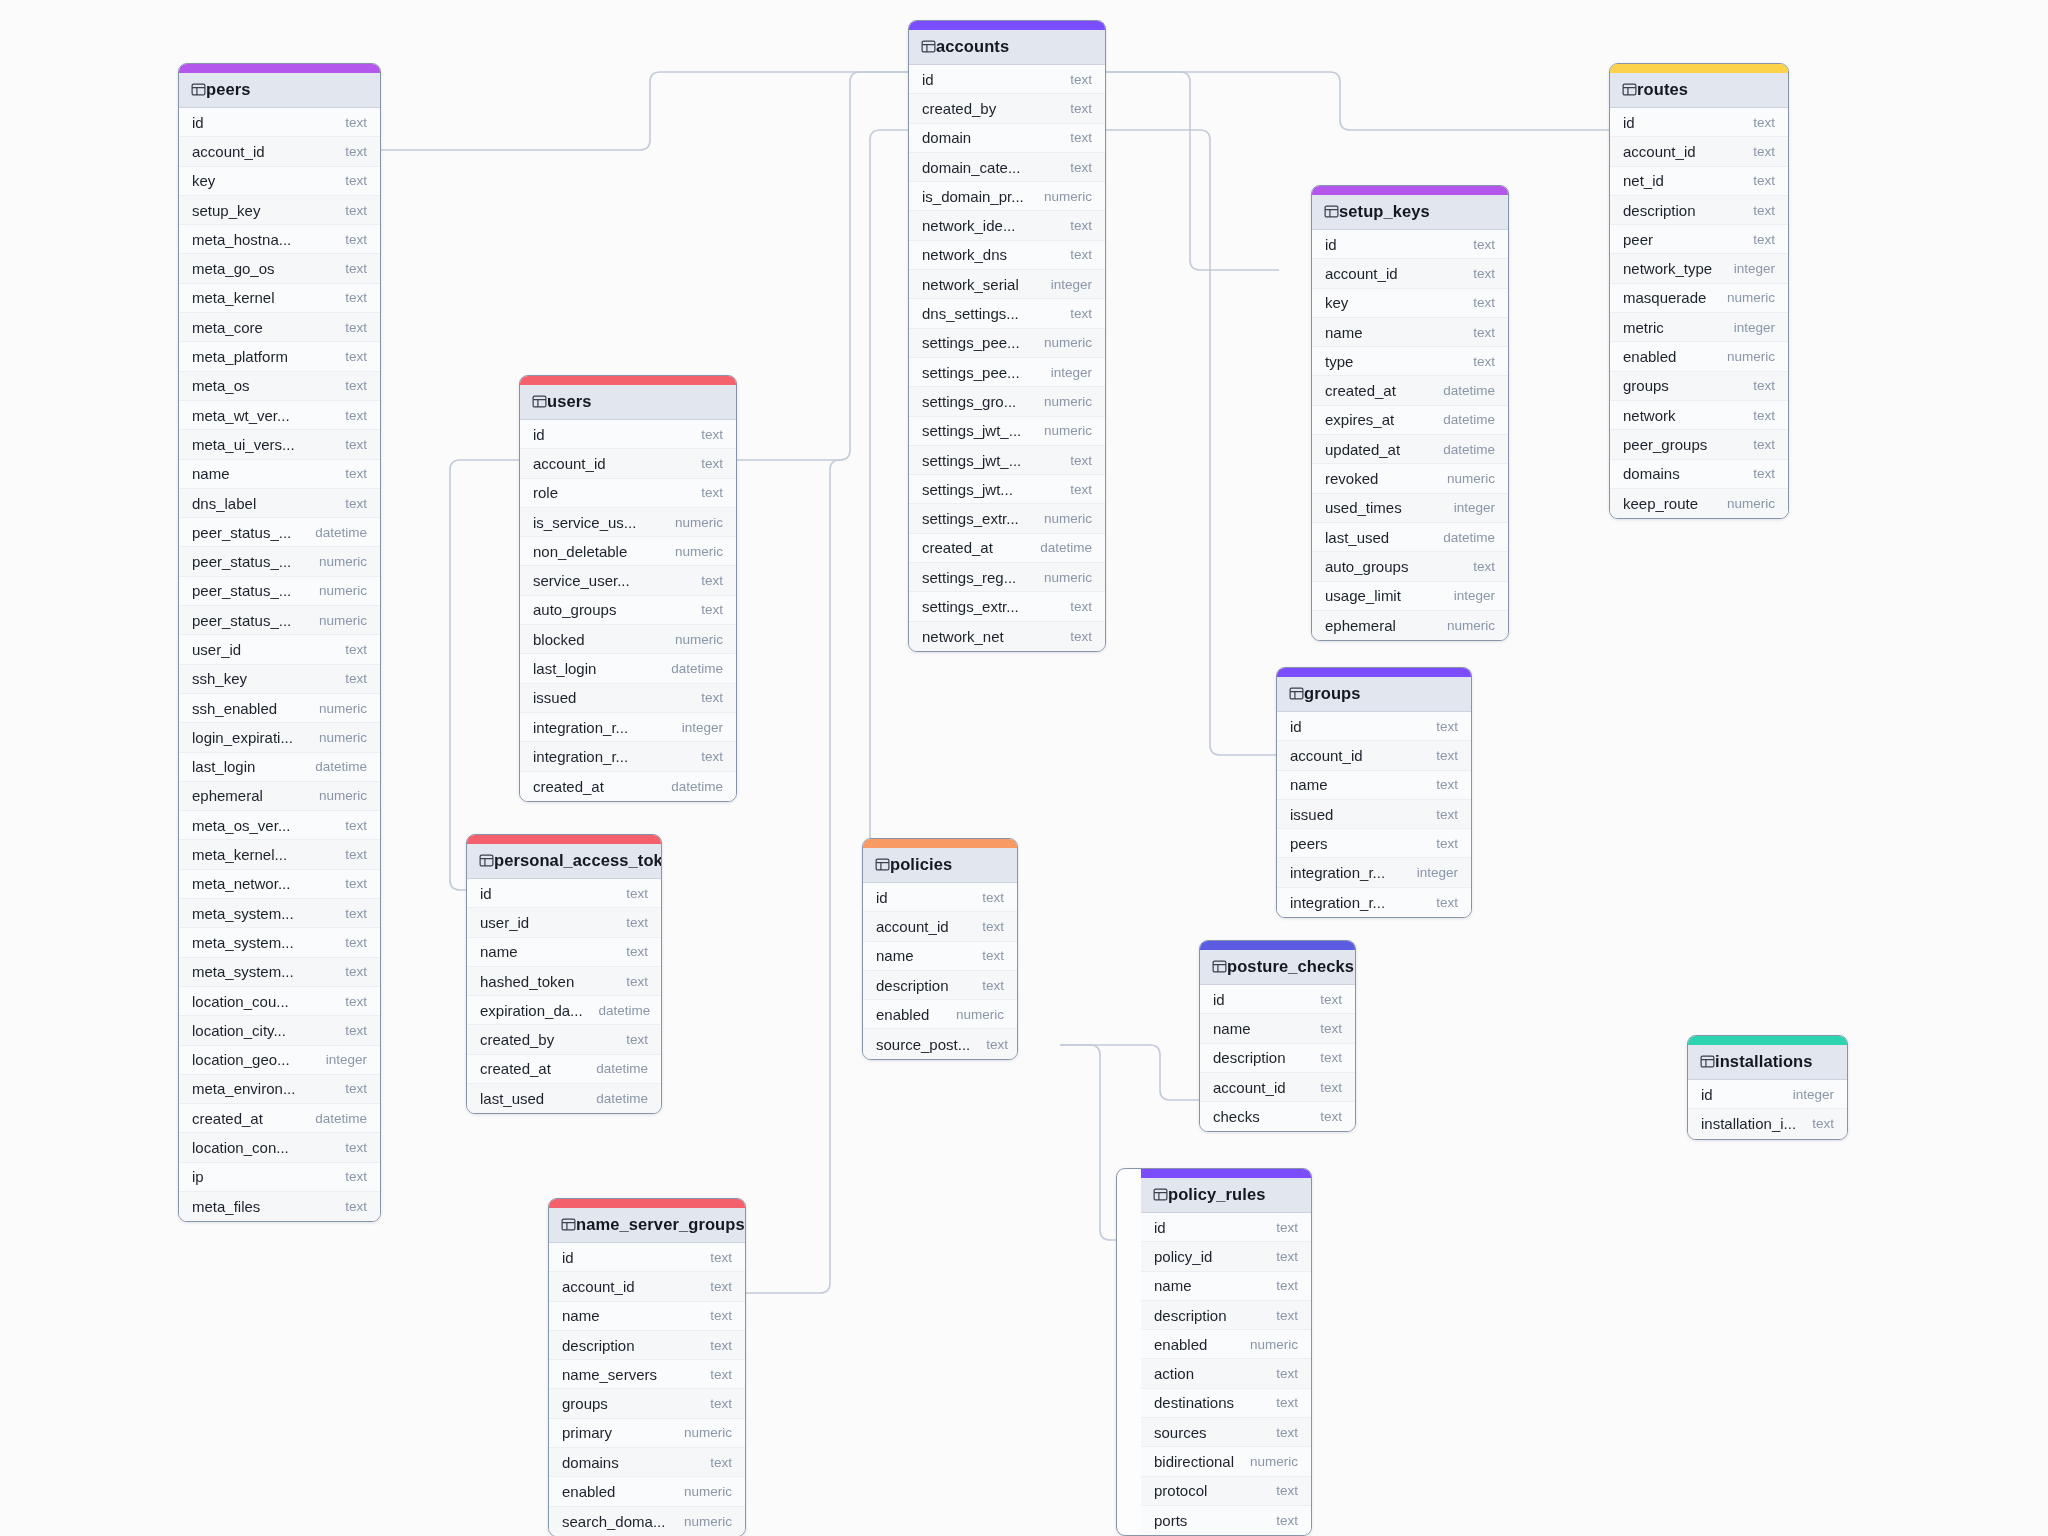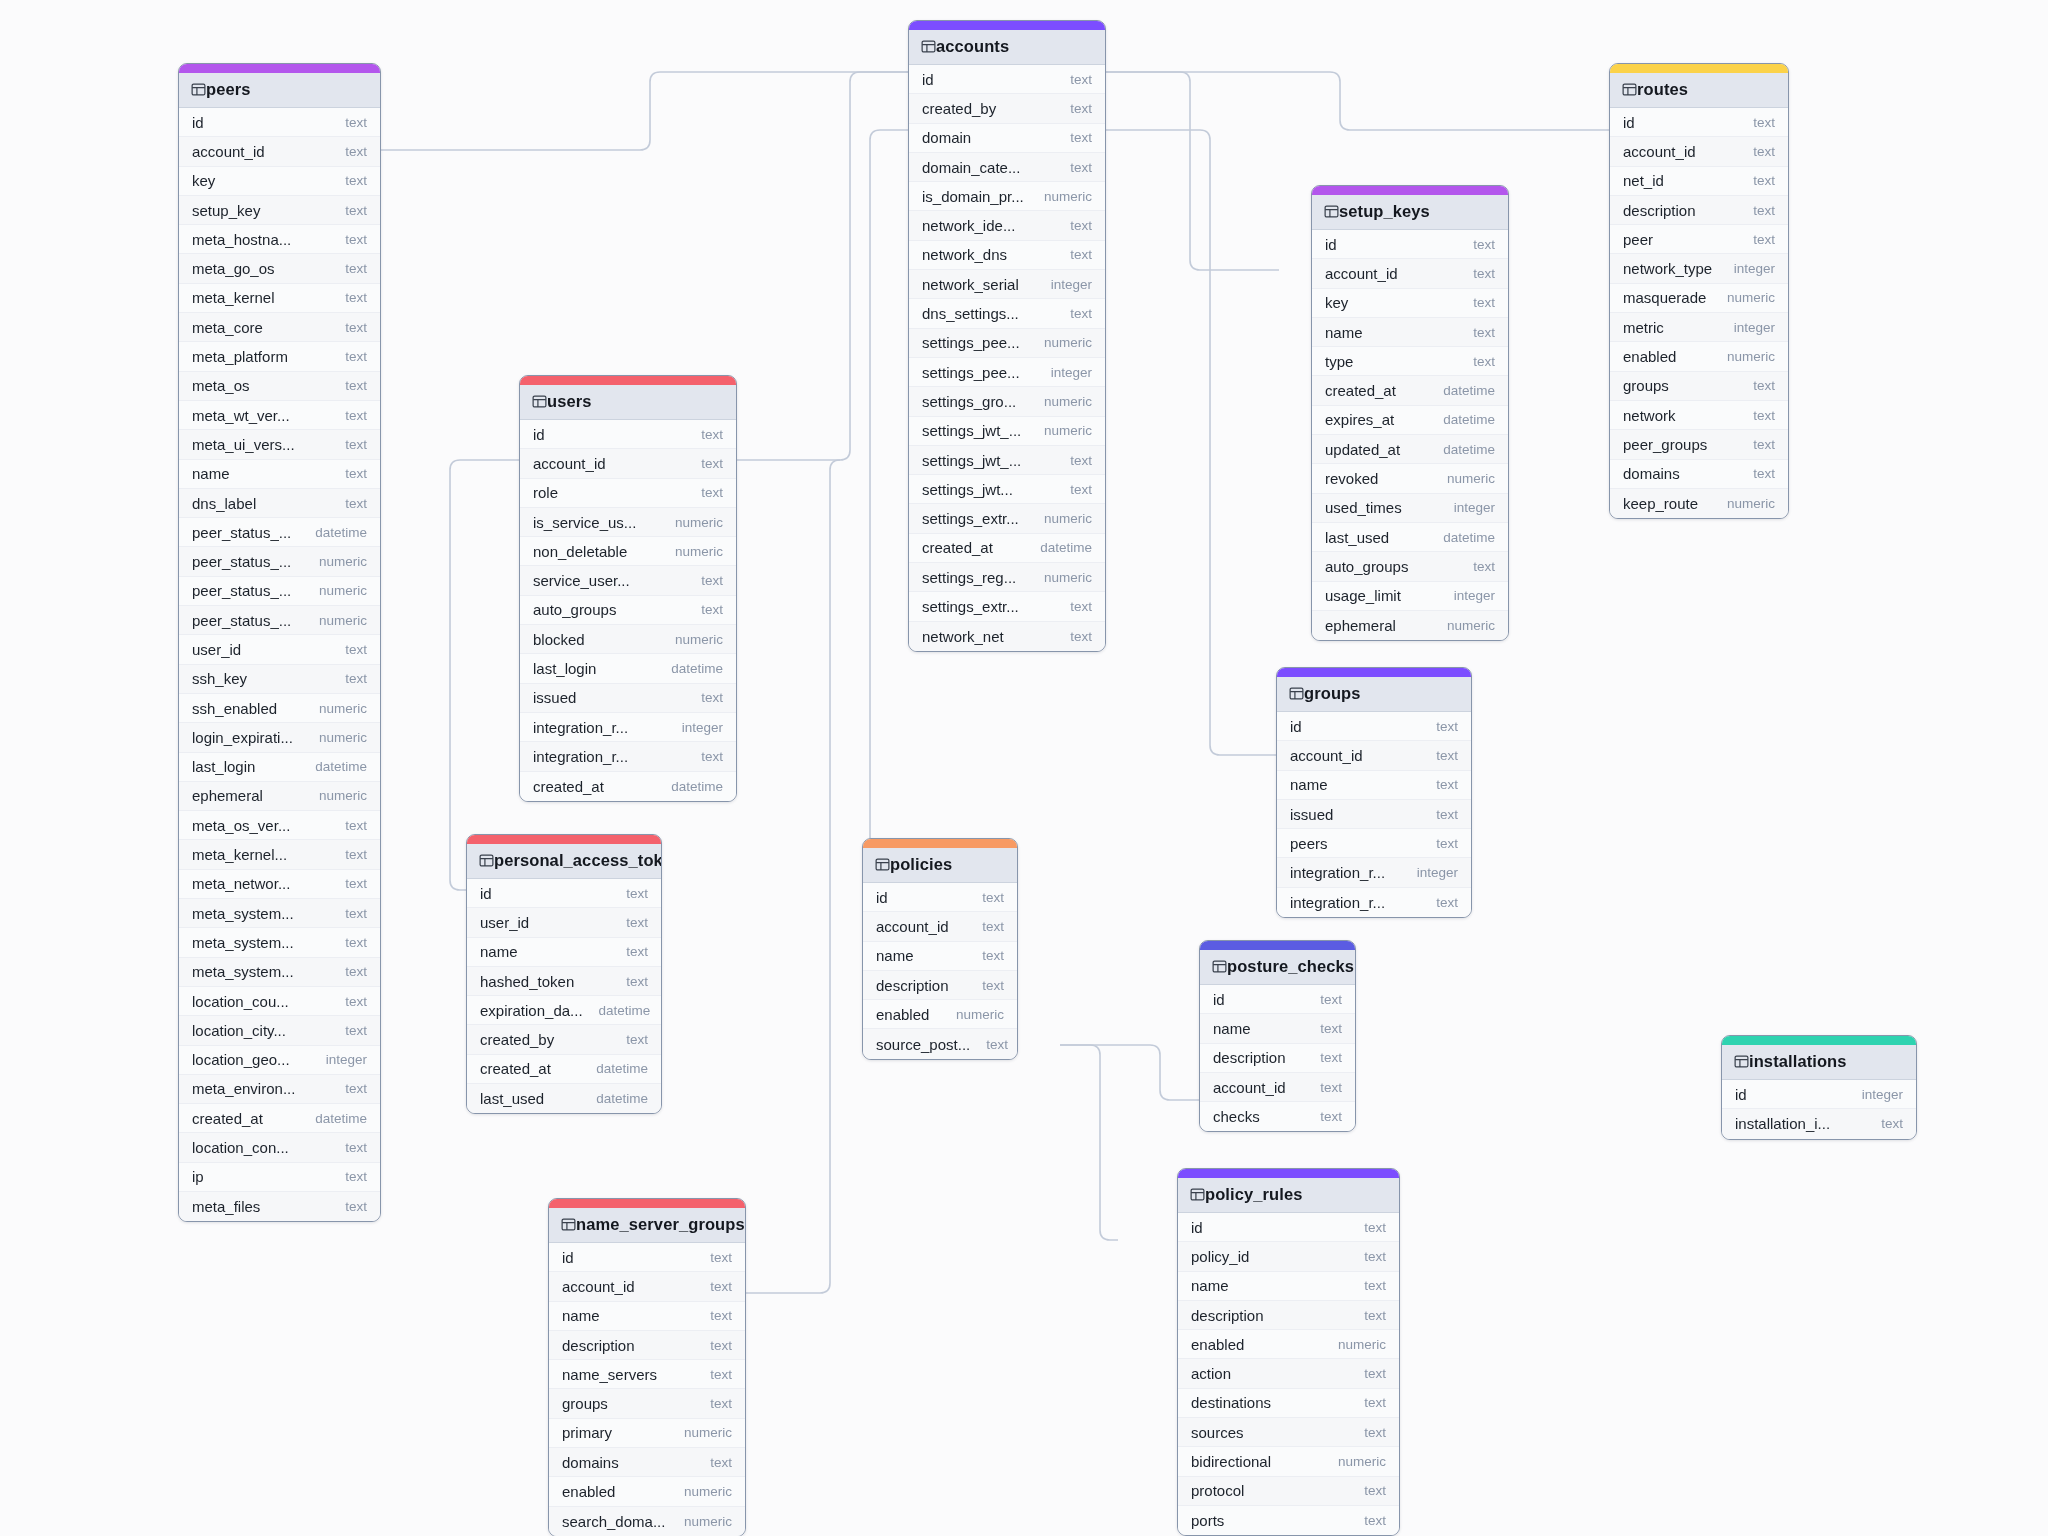--- a/index.html
+++ b/index.html
@@ -652,40 +652,40 @@
       </div>
       <div class="row">
         <span class="col">account_id</span>
         <span class="typ">text</span>
       </div>
       <div class="row">
         <span class="col">checks</span>
         <span class="typ">text</span>
       </div>
     </div>
-    <div class="table-node" style="left: 1687px; top: 1035px; width: 196px; margin-left: 34px;">
+    <div class="table-node" style="left: 1687px; top: 1035px; width: 161px;">
       <div class="accent" style="background: rgb(46, 211, 176);"></div>
       <div class="thead">
         <svg viewBox="0 0 16 16" class="tbl-icon">
           <rect x="1.2" y="2.2" width="13.6" height="11.6" rx="1.6" fill="none" stroke="#39404c" stroke-width="1.3"></rect>
           <line x1="1.2" y1="6.1" x2="14.8" y2="6.1" stroke="#39404c" stroke-width="1.3"></line>
           <line x1="6.3" y1="6.1" x2="6.3" y2="13.8" stroke="#39404c" stroke-width="1.3"></line>
         </svg>
         <span class="tname">installations</span>
       </div>
       <div class="row">
         <span class="col">id</span>
         <span class="typ">integer</span>
       </div>
       <div class="row">
         <span class="col">installation_i...</span>
         <span class="typ">text</span>
       </div>
     </div>
-    <div class="table-node" style="left: 1177px; top: 1168px; width: 223px;">
+    <div class="table-node" style="left: 1116px; top: 1168px; width: 196px; padding-left: 24px;">
       <div class="accent" style="background: rgb(124, 77, 255);"></div>
       <div class="thead">
         <svg viewBox="0 0 16 16" class="tbl-icon">
           <rect x="1.2" y="2.2" width="13.6" height="11.6" rx="1.6" fill="none" stroke="#39404c" stroke-width="1.3"></rect>
           <line x1="1.2" y1="6.1" x2="14.8" y2="6.1" stroke="#39404c" stroke-width="1.3"></line>
           <line x1="6.3" y1="6.1" x2="6.3" y2="13.8" stroke="#39404c" stroke-width="1.3"></line>
         </svg>
         <span class="tname">policy_rules</span>
       </div>
       <div class="row">

